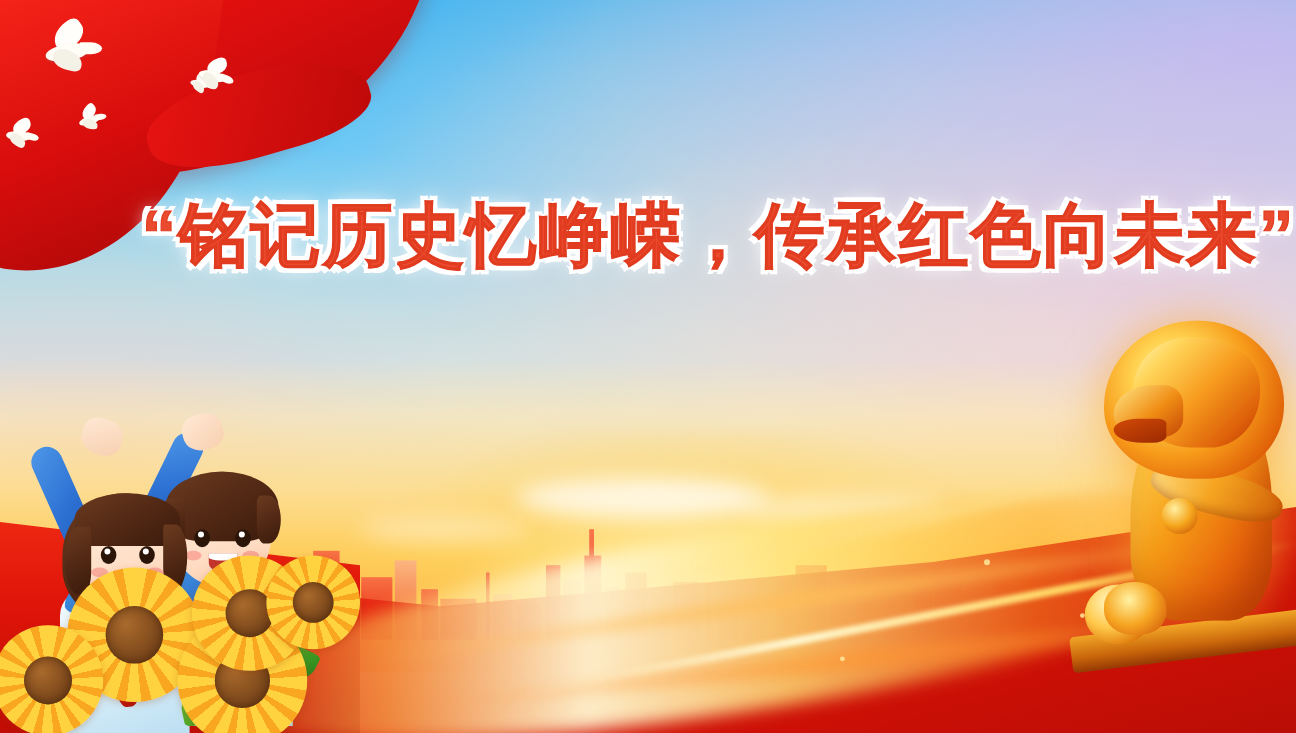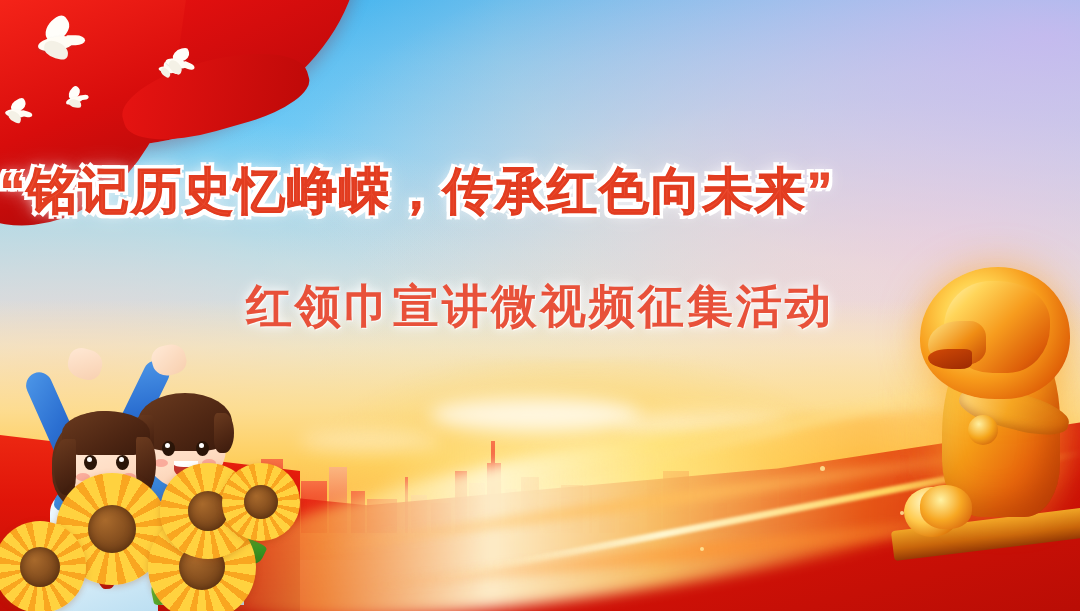--- a/index.html
+++ b/index.html
@@ -209,22 +209,22 @@
   }
   .sf .core{position:absolute;border-radius:50%;
     background:radial-gradient(circle at 36% 32%, #a96a2c 0%, #8a5220 45%, #5f3413 100%);
     box-shadow:inset 0 0 8px rgba(60,28,6,.6);
   }
   .leaf{position:absolute;background:linear-gradient(140deg,#74c43a 0%,#3f9c24 55%,#23761a 100%);
     border-radius:60% 10% 60% 10%;}
 
   
   #title-main{
-    position:absolute;left:0;right:0;top:158px;text-align:left;
-    font-size:50px;font-weight:bold;letter-spacing:2px;
+    position:absolute;left:0;right:0;top:158px;text-align:right;
+    font-size:58px;font-weight:bold;letter-spacing:2px;
     color:#ea4a2e;
     -webkit-text-stroke:1px #e23c20;
     text-shadow:
       0 0 1px #fff, 2px 0 0 #fff, -2px 0 0 #fff, 0 2px 0 #fff, 0 -2px 0 #fff,
       2px 2px 0 #fff, -2px 2px 0 #fff, 2px -2px 0 #fff, -2px -2px 0 #fff,
       4px 4px 0 #fff, -4px 4px 0 #fff, 4px -4px 0 #fff, -4px -4px 0 #fff,
       0 0 12px rgba(255,255,255,.95), 0 0 22px rgba(255,255,255,.8);
     white-space:nowrap;
   }
   #title-sub{
@@ -422,15 +422,14 @@
   <div class="sf" style="left:160px;bottom:52px;width:96px;height:96px;">
     <div class="petals"></div>
       <div class="core" style="left:28px;top:28px;width:40px;height:40px;"></div>
   </div>
   <div class="sf" style="left:222px;bottom:70px;width:78px;height:78px;">
     <div class="petals"></div>
       <div class="core" style="left:22px;top:22px;width:34px;height:34px;"></div>
   </div>
 
   <div id="title-main">“铭记历史忆峥嵘，传承红色向未来”</div>
-  <div id="title-sub">红领巾宣讲微视频征集活动</div>
 
 </div>
 
 </body></html>

